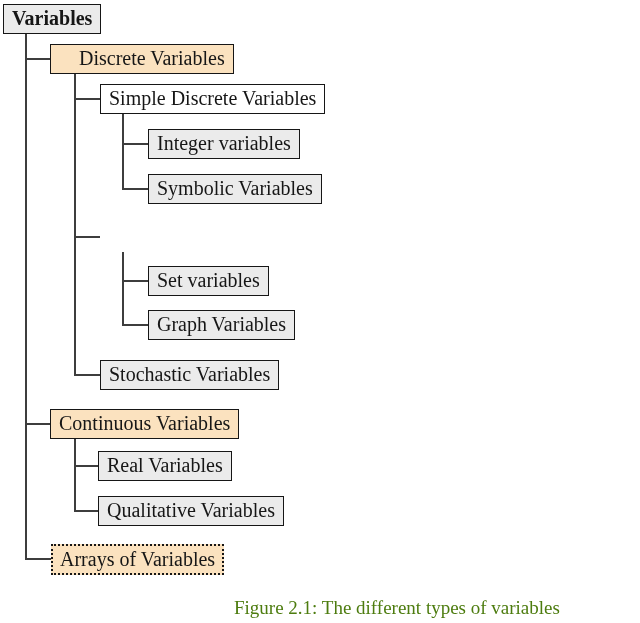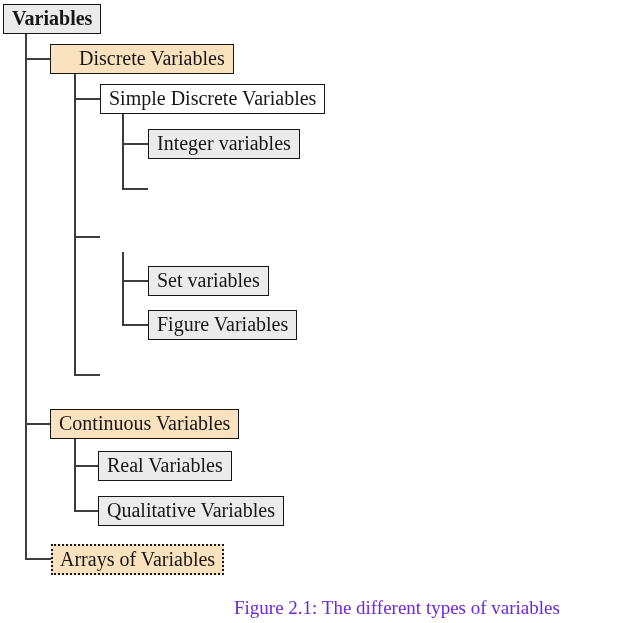--- a/index.html
+++ b/index.html
@@ -29,21 +29,21 @@
   .dotted      { border: 2px dotted var(--border, #161616); padding: 0.6px 7px 2.6px 7px; text-align: right; }
   .line {
     position: absolute;
     background: var(--line, #3d3d3d);
   }
   .caption {
     position: absolute;
     font-size: 19px;
     line-height: 22px;
     white-space: nowrap;
-    color: #6d28d9;
+    color: #4d7c0f;
   }
 </style>
 </head>
 <body>
 
 <div class="stage">
 
   <div class="line" style="left:25px; top:33px; width:1.5px; height:527px;"></div>
   <div class="line" style="left:25px; top:58.3px; width:25px; height:1.5px;"></div>
   <div class="line" style="left:25px; top:423.3px; width:25px; height:1.5px;"></div>
@@ -67,26 +67,28 @@
   <div class="line" style="left:74px; top:510.3px; width:24px; height:1.5px;"></div>
 
   <div class="node fill-gray root-node" style="left:3px; top:4px;">Variables</div>
 
   <div class="node fill-orange" style="left:50px; top:44px;padding-left:28px;">Discrete Variables</div>
 
   <div class="node fill-white" style="left:100px; top:84px;">Simple Discrete Variables</div>
 
   <div class="node fill-gray" style="left:148px; top:129px;">Integer variables</div>
 
+  <div class="node fill-gray" style="left:148px; top:174px;">Symbolic Variables</div>
 
 
   <div class="node fill-gray" style="left:148px; top:266px;text-align:right;">Set variables</div>
 
-  <div class="node fill-gray" style="left:148px; top:310px;">Figure Variables</div>
+  <div class="node fill-gray" style="left:148px; top:310px;">Graph Variables</div>
 
+  <div class="node fill-gray" style="left:100px; top:360px;">Stochastic Variables</div>
 
   <div class="node fill-orange" style="left:50px; top:409px;">Continuous Variables</div>
 
   <div class="node fill-gray" style="left:98px; top:451px;">Real Variables</div>
 
   <div class="node fill-gray" style="left:98px; top:496px;">Qualitative Variables</div>
 
   <div class="node fill-orange dotted" style="left:51px; top:544px;">Arrays of Variables</div>
 
   <div class="caption" style="left:234px; top:597px;">Figure 2.1: The different types of variables</div>

